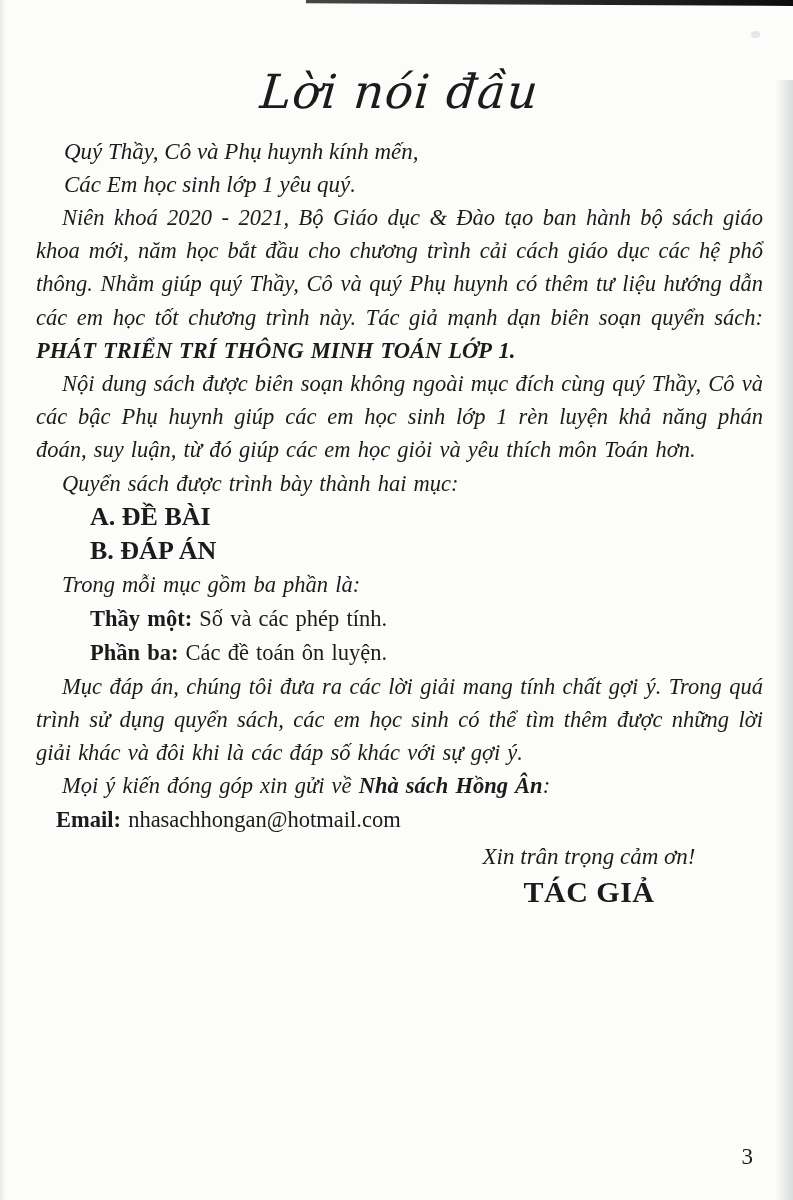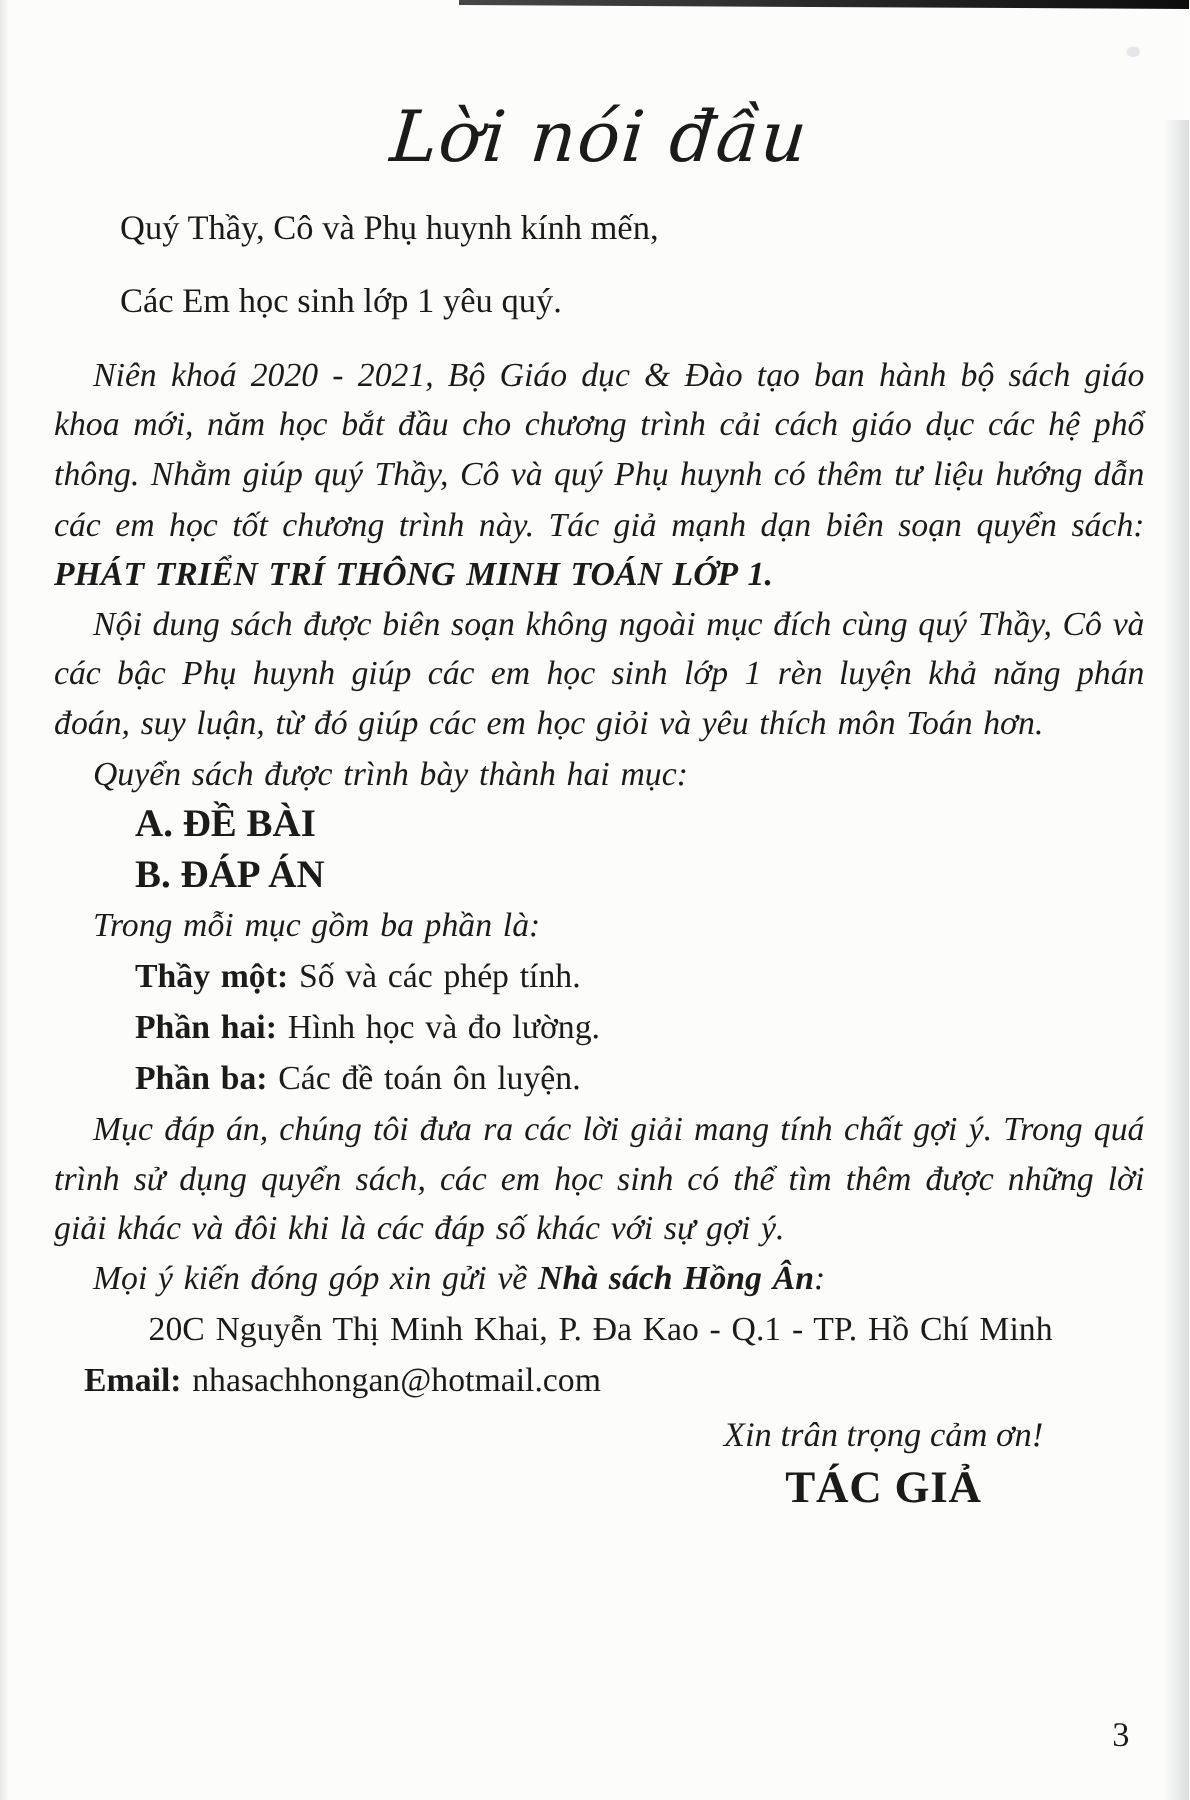--- a/index.html
+++ b/index.html
@@ -39,21 +39,22 @@
     text-align: center;
     font-family: "DejaVu Serif", serif;
     font-style: italic;
     font-weight: 500;
     font-size: 47px;
     line-height: 72px;
     letter-spacing: 1px;
     transform: skewX(-5deg);
   }
   .greeting {
-    margin: 16px; padding-left: 28px;
+    margin: 0; padding-left: 28px;
+    font-style: italic;
     font-size: 23px;
     line-height: 33px;
   }
   .greeting.first { margin-top: 7px; }
   .body-text {
     margin: 0;
     font-size: 22.5px;
     line-height: 33.2px;
     text-align: justify;
     word-spacing: 1.5px;
@@ -102,29 +103,27 @@
     <p class="body-text indent">Nội dung sách được biên soạn không ngoài mục đích cùng quý Thầy, Cô và các bậc Phụ huynh giúp các em học sinh lớp 1 rèn luyện khả năng phán đoán, suy luận, từ đó giúp các em học giỏi và yêu thích môn Toán hơn.</p>
 
     <p class="body-text indent">Quyển sách được trình bày thành hai mục:</p>
 
     <p class="section-item">A. ĐỀ BÀI</p>
     <p class="section-item">B. ĐÁP ÁN</p>
 
     <p class="body-text indent part-line">Trong mỗi mục gồm ba phần là:</p>
 
     <p class="body-text sub part-line"><span class="b">Thầy một:</span><span> Số và các phép tính.</span></p>
-    <p class="body-text sub part-line"><span class="b">Phần hai:</span><span> Hình học và đo lường.</span></p>
     <p class="body-text sub part-line"><span class="b">Phần ba:</span><span> Các đề toán ôn luyện.</span></p>
 
     <p class="body-text indent">Mục đáp án, chúng tôi đưa ra các lời giải mang tính chất gợi ý. Trong quá trình sử dụng quyển sách, các em học sinh có thể tìm thêm được những lời giải khác và đôi khi là các đáp số khác với sự gợi ý.</p>
 
 
     <p class="body-text indent part-line"><span>Mọi ý kiến đóng góp xin gửi về </span><span class="b">Nhà sách Hồng Ân</span><span>:</span></p>
 
-    <p class="body-text part-line" style="padding-left:63px;">20C Nguyễn Thị Minh Khai, P. Đa Kao - Q.1 - TP. Hồ Chí Minh</p>
 
     <p class="body-text indent-sm part-line"><span class="b">Email:</span><span> nhasachhongan@hotmail.com</span></p>
 
     <div class="closing">
       <p class="thanks">Xin trân trọng cảm ơn!</p>
       <p class="author">TÁC GIẢ</p>
     </div>
 
   </div>
 

